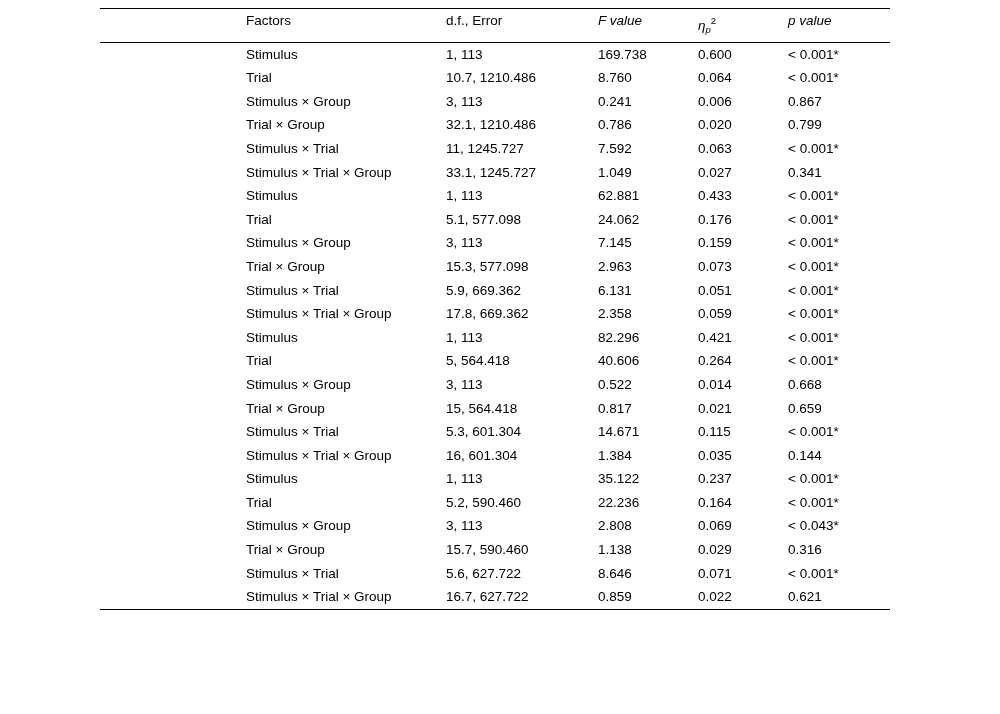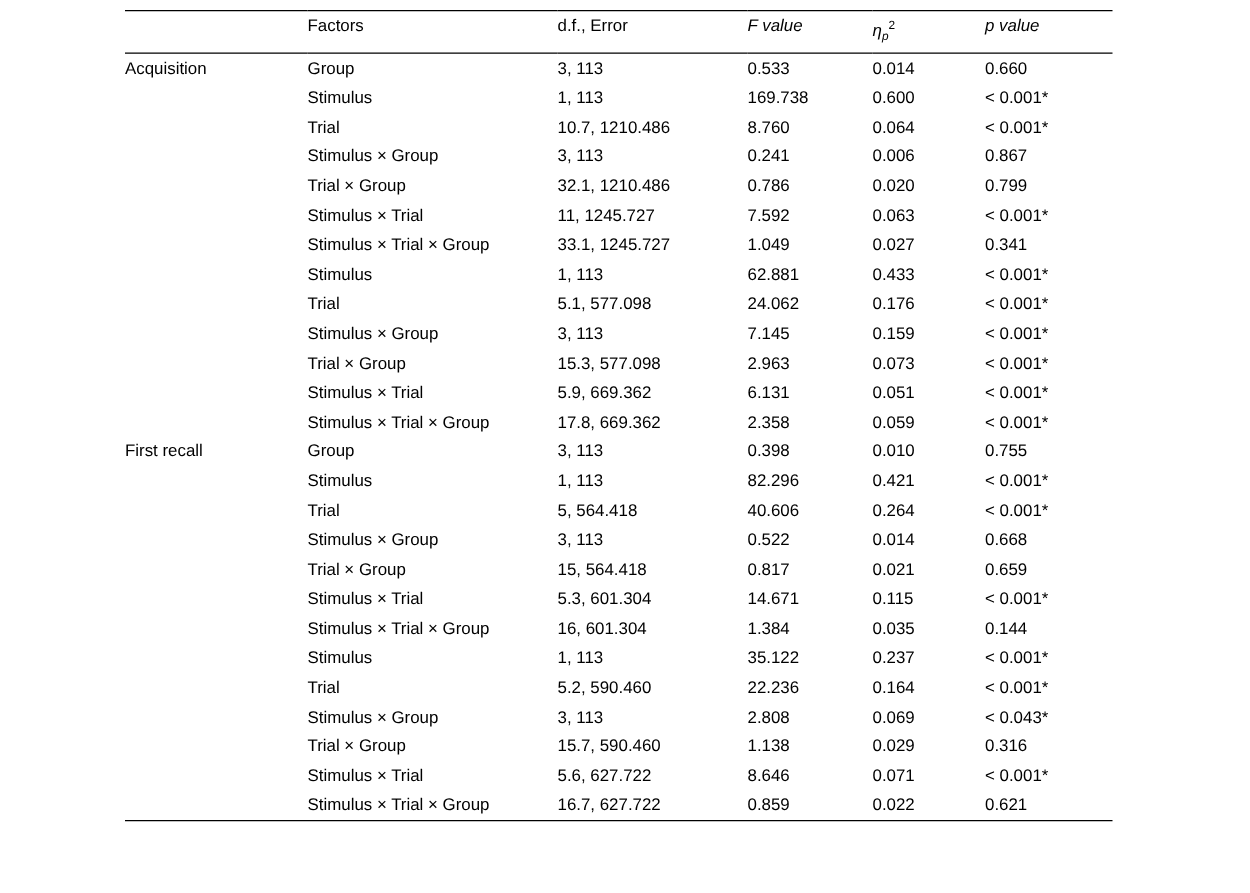--- a/index.html
+++ b/index.html
@@ -101,28 +101,20 @@
         <th>
           <span class="eta-head">
             <span>η</span><span class="sub">p</span><span class="sup">2</span>
           </span>
         </th>
         <th>p value</th>
       </tr>
     </thead>
     <tbody id="tbody" class="rule-mid">
         <tr>
-          <td class="phase-cell">Acquisition</td>
-          <td>Group</td>
-          <td>3, 113</td>
-          <td>0.533</td>
-          <td>0.014</td>
-          <td>0.660</td>
-        </tr>
-        <tr>
           <td class="phase-cell"></td>
           <td>Stimulus</td>
           <td>1, 113</td>
           <td>169.738</td>
           <td>0.600</td>
           <td>&lt; 0.001*</td>
         </tr>
         <tr>
           <td class="phase-cell"></td>
           <td>Trial</td>
@@ -203,28 +195,20 @@
           <td>0.051</td>
           <td>&lt; 0.001*</td>
         </tr>
         <tr>
           <td class="phase-cell"></td>
           <td>Stimulus × Trial × Group</td>
           <td>17.8, 669.362</td>
           <td>2.358</td>
           <td>0.059</td>
           <td>&lt; 0.001*</td>
-        </tr>
-        <tr>
-          <td class="phase-cell">First recall</td>
-          <td>Group</td>
-          <td>3, 113</td>
-          <td>0.398</td>
-          <td>0.010</td>
-          <td>0.755</td>
         </tr>
         <tr>
           <td class="phase-cell"></td>
           <td>Stimulus</td>
           <td>1, 113</td>
           <td>82.296</td>
           <td>0.421</td>
           <td>&lt; 0.001*</td>
         </tr>
         <tr>

